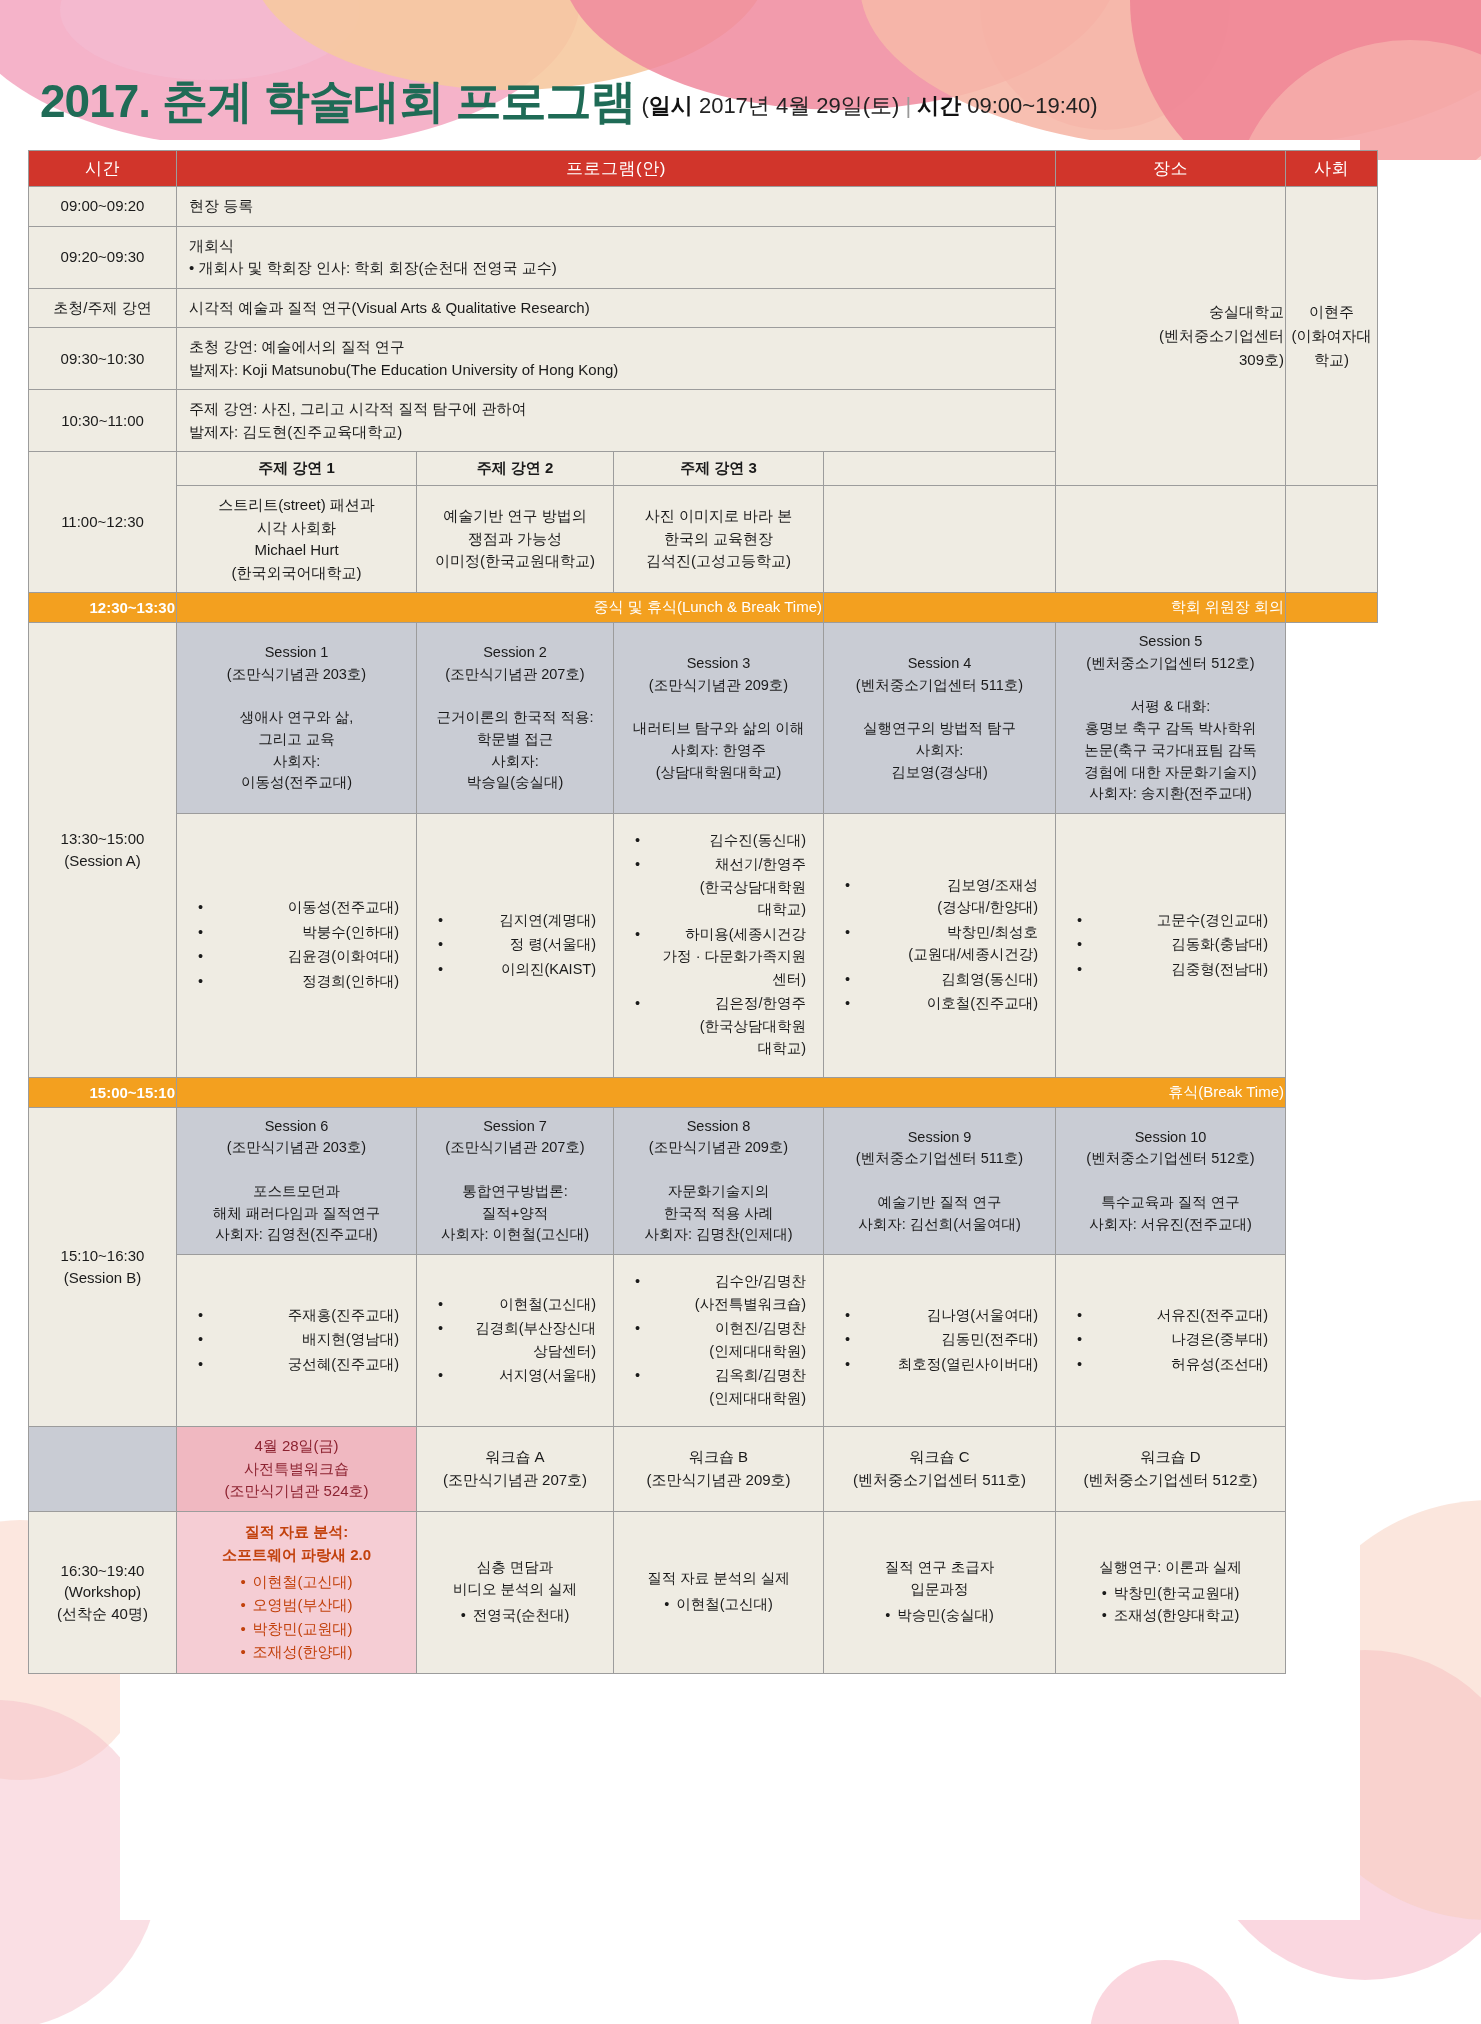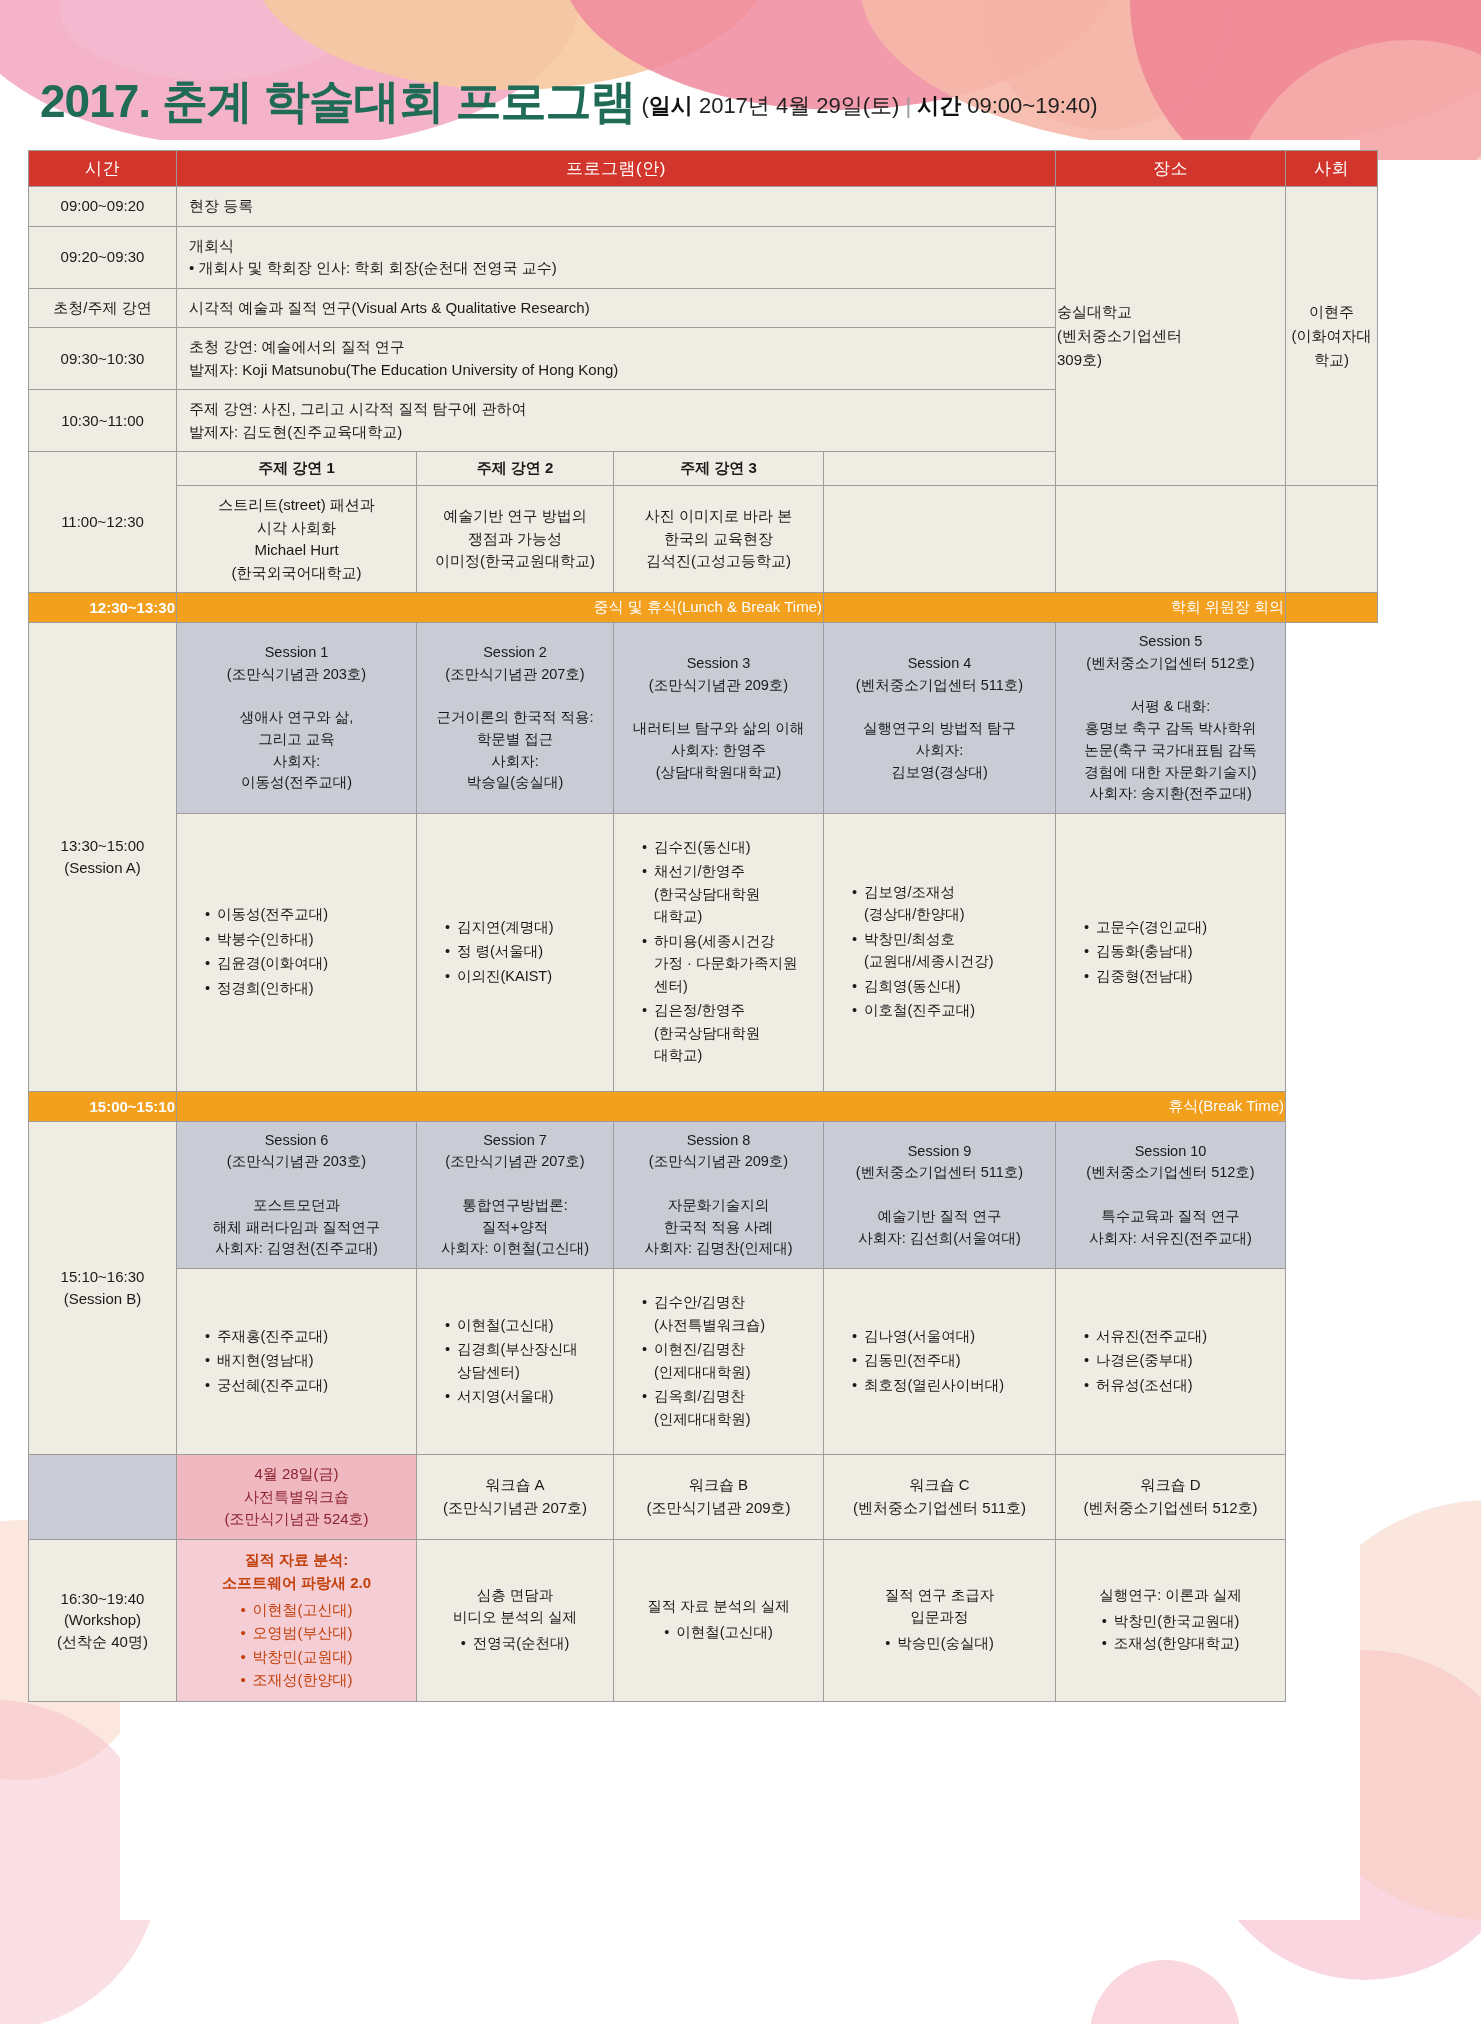--- a/index.html
+++ b/index.html
@@ -52,29 +52,29 @@
     color:#1a1a1a;
   }
   table.prog td, table.prog th { border:1px solid #9c9c9c; vertical-align:middle; }
   thead th {
     background:#d1352b; color:#fff; font-weight:normal; font-size:17px;
     height:36px; letter-spacing:.5px;
   }
   td.time { background:#efece3; text-align:center; font-size:15px; line-height:1.45; padding:6px 2px; }
   td.plain { background:#efece3; padding:8px 12px; line-height:1.5; }
   td.cream { background:#efece3; }
-  td.venue { background:#efece3; text-align:left; line-height:1.6; }
+  td.venue { background:#efece3; text-align:right; line-height:1.6; }
   td.host  { background:#efece3; text-align:center; line-height:1.6; }
   td.sub-head { background:#efece3; text-align:center; font-weight:bold; padding:7px 4px; }
   td.talkcell { background:#efece3; text-align:center; line-height:1.5; padding:8px 6px; vertical-align:top; }
   tr.orange td { background:#f3a01f; color:#fff; text-align:right; height:30px; font-size:15px; }
   tr.orange td.tlabel { background:#f3a01f; color:#fff; font-weight:bold; }
   td.sessionhead { background:#c9ccd4; text-align:center; line-height:1.5; padding:8px 6px; vertical-align:top; font-size:14.5px; }
   td.people { background:#efece3; padding:8px 10px 10px 14px; vertical-align:top; font-size:14.5px; line-height:1.55; }
-  td.people ul { margin:14px; padding:0; list-style:none; }
+  td.people ul { margin:7px; padding:0; list-style:none;text-align:right; }
   td.people li { position:relative; padding-left:12px; margin-bottom:2px; }
   td.people li:before { content:"•"; position:absolute; left:0; top:0; }
   td.gray { background:#c9ccd4; }
   td.pink-head { background:#f0b8c1; text-align:center; line-height:1.5; padding:8px 6px; color:#8c2230; }
   td.pink-body { background:#f5cdd4; padding:8px 8px 10px 8px; text-align:center; line-height:1.55; color:#c2410c; font-size:15px; }
   td.pink-body ul { margin:4px 0 0 0; padding:0; list-style:none; text-align:left; display:inline-block; }
   td.pink-body li { position:relative; padding-left:12px; }
   td.pink-body li:before { content:"•"; position:absolute; left:0; }
   td.wshead { background:#efece3; text-align:center; line-height:1.5; padding:8px 6px; }
   td.wsbody { background:#efece3; padding:8px 8px 10px 8px; text-align:center; line-height:1.55; font-size:14.5px; vertical-align:top; }

